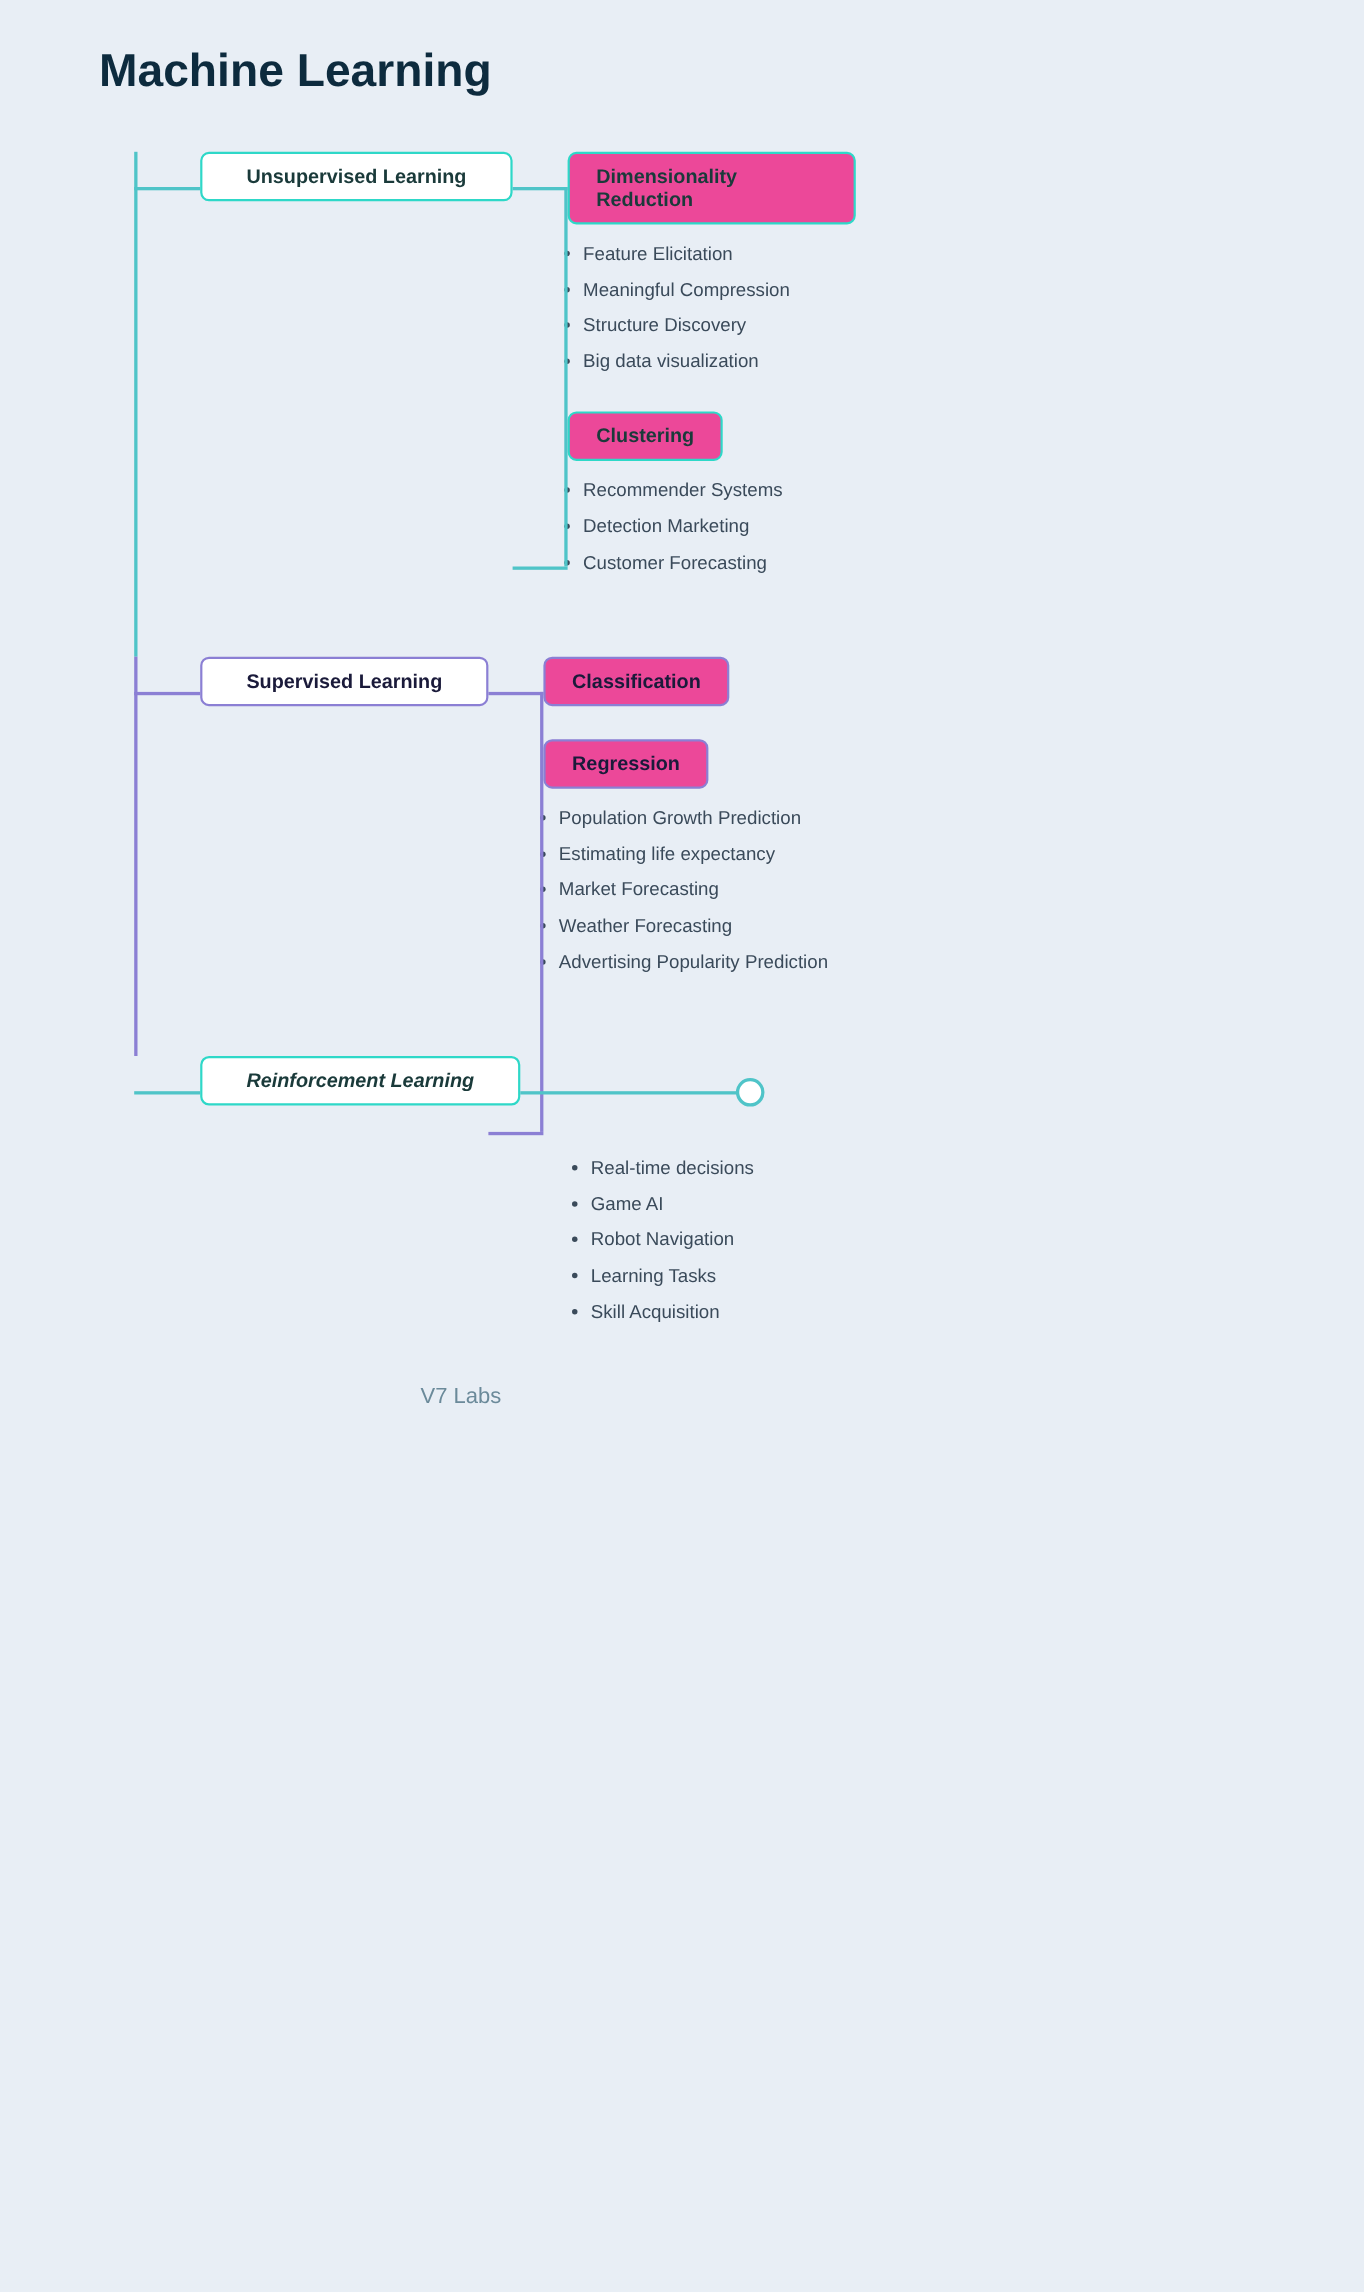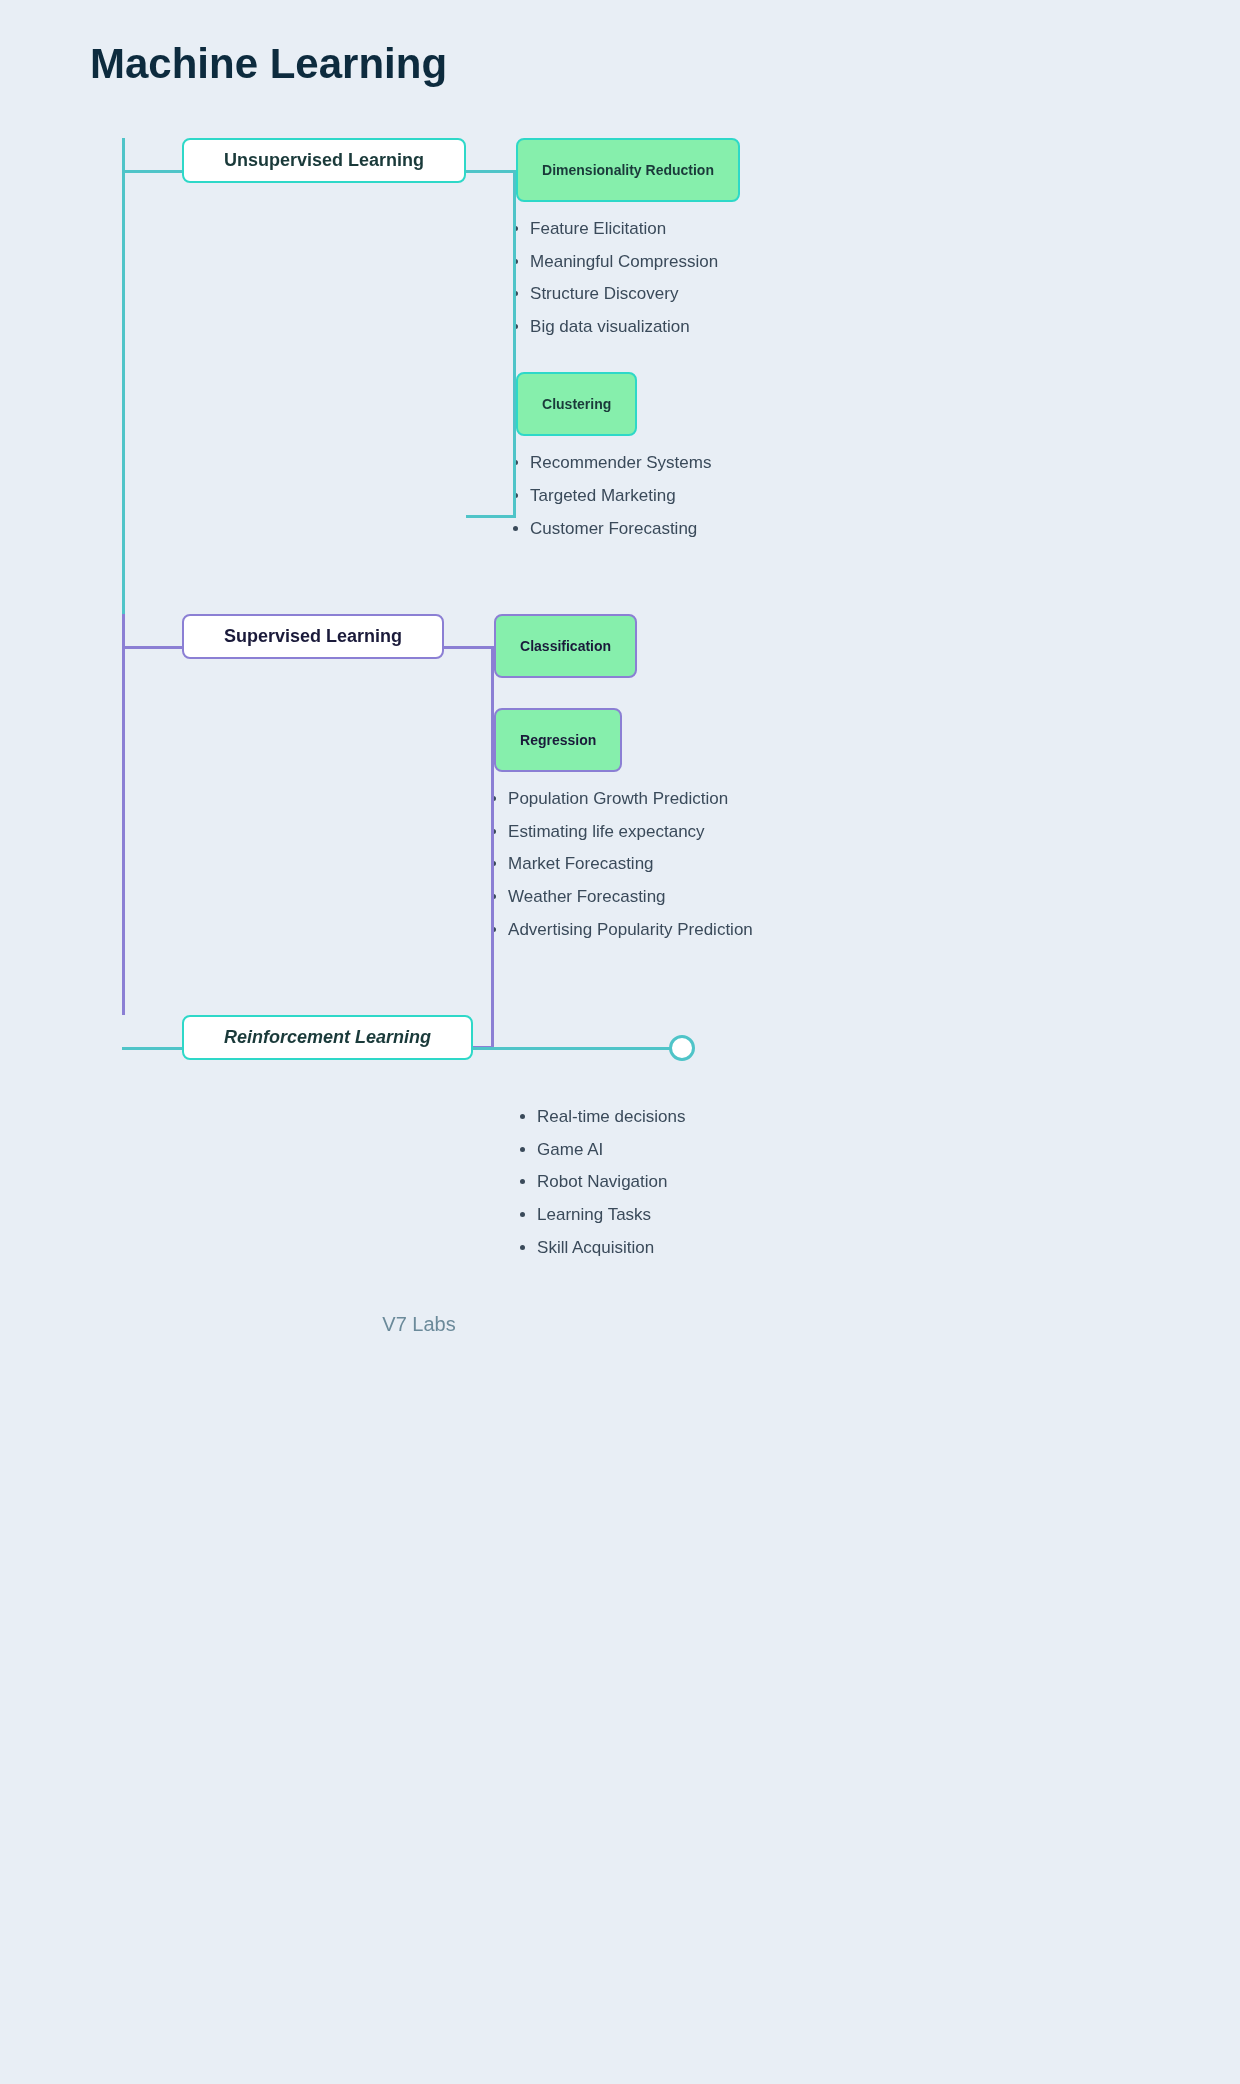--- a/index.html
+++ b/index.html
@@ -34,24 +34,24 @@
       font-size: 18px;
       font-weight: 600;
       background: white;
       position: relative;
     }
 
     .sub-node-box {
       display: inline-block;
       border: 2px solid;
       border-radius: 8px;
-      padding: 22px 24px;
-      font-size: 14px;
+      padding: 10px 24px;
+      font-size: 18px;
       font-weight: 600;
-      background: #86efac;
+      background: #ec4899;
     }
 
     .bullet-list {
       list-style: disc;
       padding-left: 14px;
       margin-top: 12px;
       margin-bottom: 10px;
     }
 
     .bullet-list li {
@@ -116,21 +116,21 @@
             <li>Big data visualization</li>
           </ul>
         </div>
 
         <div>
           <div class="sub-node-box teal">
             <span>Clustering</span>
           </div>
           <ul class="bullet-list">
             <li>Recommender Systems</li>
-            <li>Targeted Marketing</li>
+            <li>Detection Marketing</li>
             <li>Customer Forecasting</li>
           </ul>
         </div>
       </div>
     </div>
 
     <div style="position:relative; display:flex; margin-bottom:60px;">
 
       <div style="position:absolute; left:62px; top:0; bottom:-60px; width:3px; background:#8b7fd4;"></div>
 

